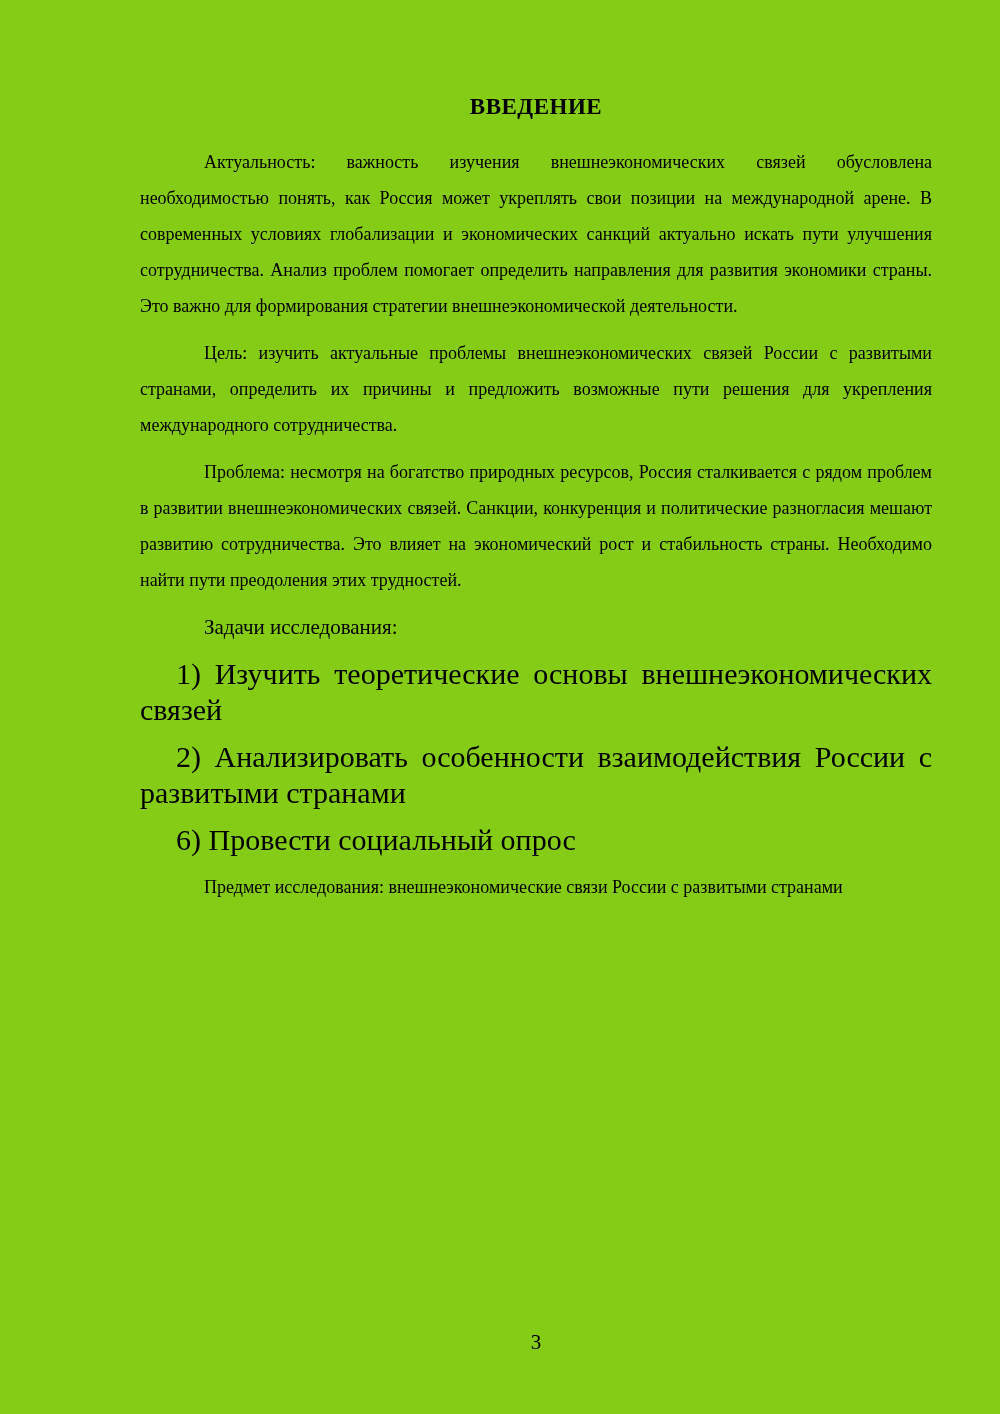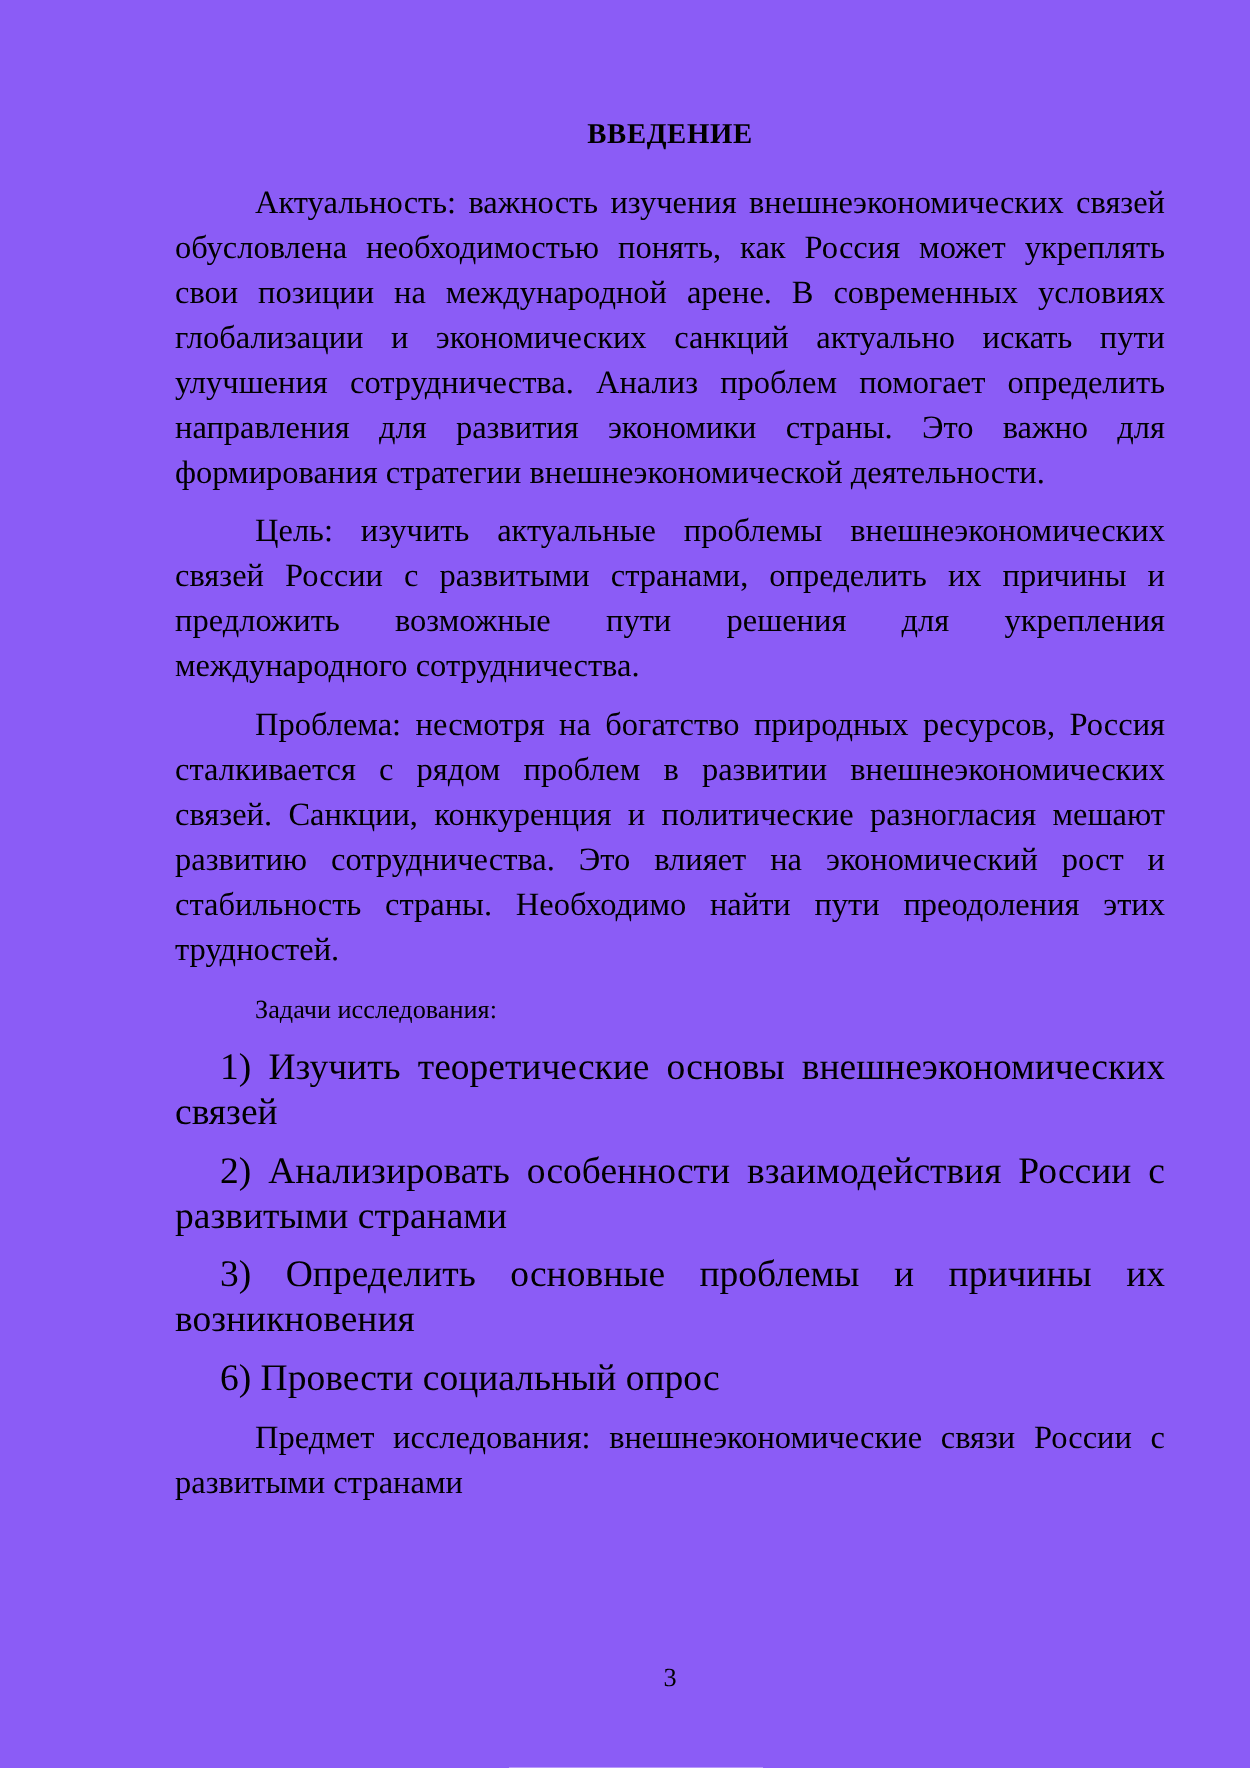--- a/index.html
+++ b/index.html
@@ -13,37 +13,37 @@
     font-family: "Liberation Serif", serif;
     color: #000000;
     position: relative;
     overflow: hidden;
   }
   .page {
     position: absolute;
     top: 0; left: 0;
     width: 1000px;
     height: 1414px;
-    background: #8b5cf6;
+    background: #84cc16;
   }
   .content {
     position: absolute;
     left: 140px;
     top: 94px;
     width: 792px;
   }
   h1.doc-title {
     font-size: 23px;
     font-weight: bold;
     text-align: center;
     margin: 0 0 24px 0;
     letter-spacing: 0.5px;
   }
   p.para {
-    font-size: 26px;
+    font-size: 18px;
     line-height: 36px;
     text-align: justify;
     text-justify: inter-word;
     text-indent: 64px;
     margin: 0 0 11px 0;
   }
   p.tasks-heading {
     font-size: 21px;
     line-height: 36px;
     text-indent: 64px;
@@ -79,21 +79,20 @@
     <p class="para">Цель: изучить актуальные проблемы внешнеэкономических связей России с развитыми странами, определить их причины и предложить возможные пути решения для укрепления международного сотрудничества.</p>
 
     <p class="para">Проблема: несмотря на богатство природных ресурсов, Россия сталкивается с рядом проблем в развитии внешнеэкономических связей. Санкции, конкуренция и политические разногласия мешают развитию сотрудничества. Это влияет на экономический рост и стабильность страны. Необходимо найти пути преодоления этих трудностей.</p>
 
     <p class="tasks-heading">Задачи исследования:</p>
 
     <p class="task">1) Изучить теоретические основы внешнеэкономических связей</p>
 
     <p class="task">2) Анализировать особенности взаимодействия России с развитыми странами</p>
 
-    <p class="task">3) Определить основные проблемы и причины их возникновения</p>
 
     <p class="task">6) Провести социальный опрос</p>
 
 
 
     <p class="para">Предмет исследования: внешнеэкономические связи России с развитыми странами</p>
 
 
   </div>
 

